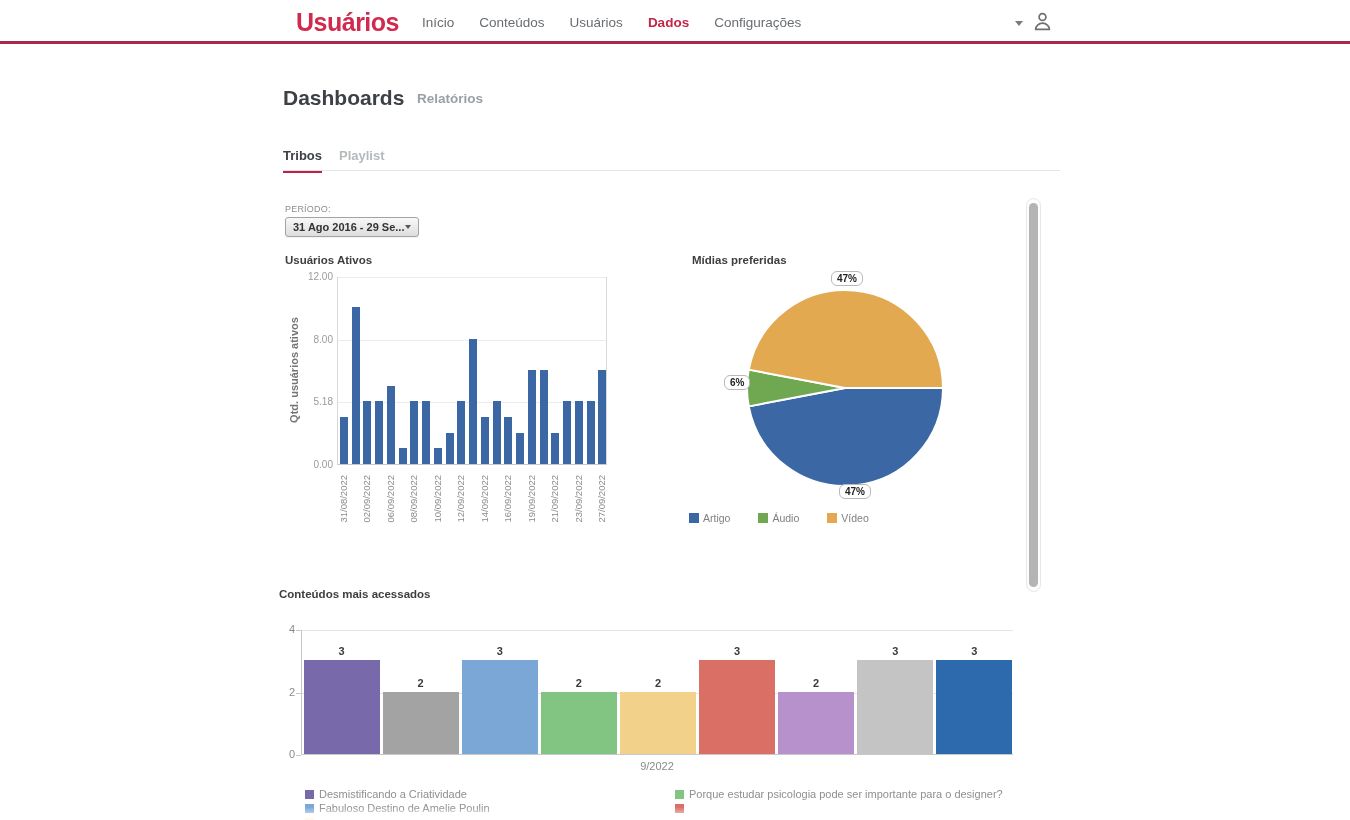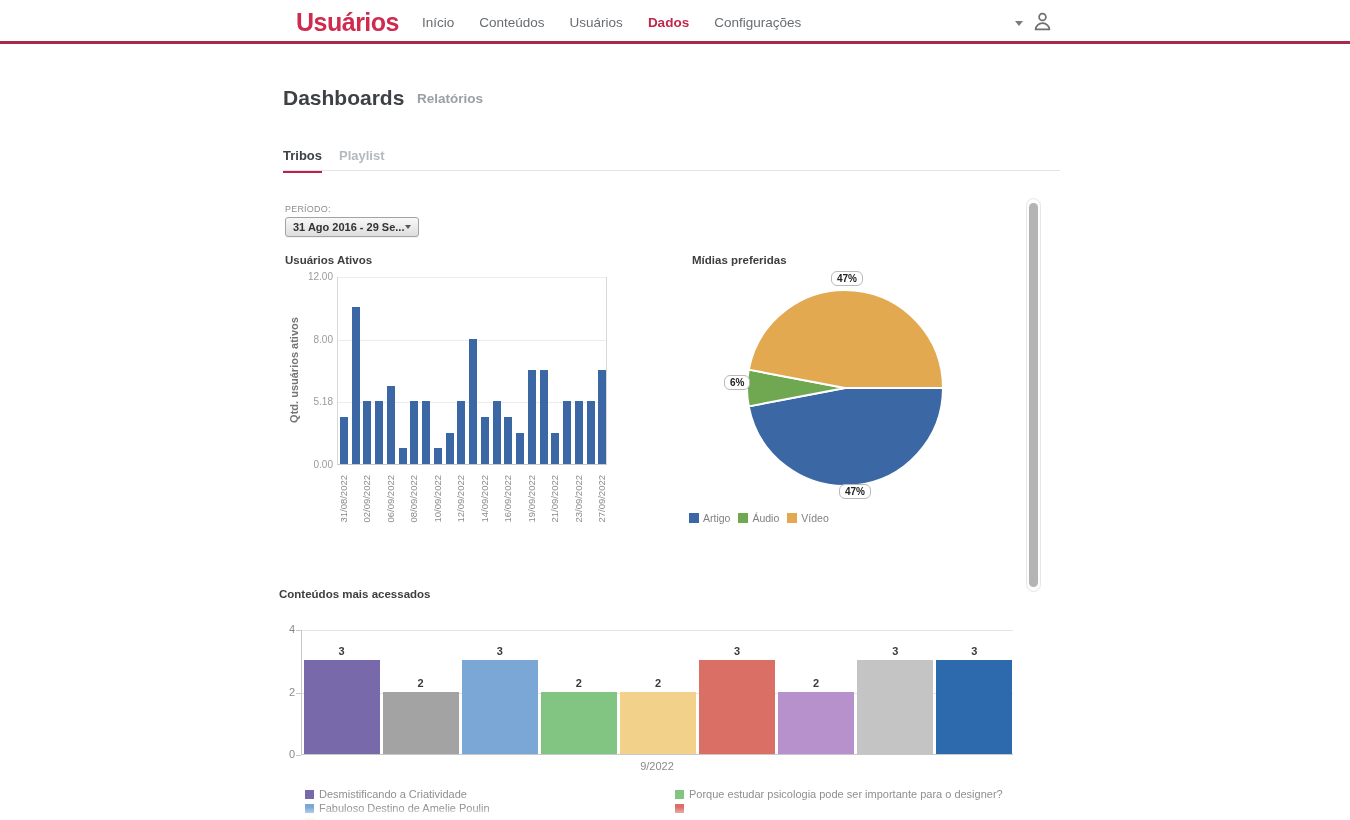--- a/index.html
+++ b/index.html
@@ -40,21 +40,21 @@
   .grid1 { position:absolute; left:0; right:0; height:1px; background:#ececec; }
   .c1bar { position:absolute; bottom:0; width:8px; }
   .c1ytick { position:absolute; left:293px; width:40px; text-align:right; font-size:10px; color:#9b9b9b; }
   .c1xwrap { position:absolute; top:470px; width:10px; height:10px; }
   .c1xlab { display:inline-block; transform:rotate(-90deg) translateX(-100%); transform-origin:0 0; font-size:9.5px; color:#8c8c8c; white-space:nowrap; }
 
   
   #pie-svg { position:absolute; left:743px; top:286px; }
   .pievlab { position:absolute; background:#fff; border:1px solid #b9b9b9; border-radius:6px; font-size:10px; font-weight:bold; color:#222; padding:1px 5px; }
   #pv-video { left:831px; top:271px; } #pv-audio { left:724px; top:375px; } #pv-artigo { left:839px; top:484px; }
-  #media-legend { position:absolute; left:689px; top:512px; display:flex; gap:8px; font-size:10.5px; color:#7f7f7f; }
+  #media-legend { position:absolute; left:689px; top:512px; display:flex; gap:28px; font-size:10.5px; color:#7f7f7f; }
   .plegend-item { display:flex; align-items:center; }
   .sq10 { display:inline-block; width:10px; height:10px; margin-right:4px; }
 
   
   #sb-track { position:absolute; left:1026px; top:198px; width:15px; height:394px; background:#fdfdfd; border:1px solid #e7e7e7; border-radius:8px; }
   #sb-thumb { position:absolute; left:1029px; top:203px; width:9px; height:384px; background:#b4b4b4; border-radius:5px; cursor:pointer; }
 
   
   #c3plot { position:absolute; left:301px; top:630px; width:712px; height:125px; border-left:1px solid #c8c8c8; border-bottom:1px solid #c8c8c8; }
   .grid3 { position:absolute; left:0; right:0; height:1px; background:#e4e4e4; }

